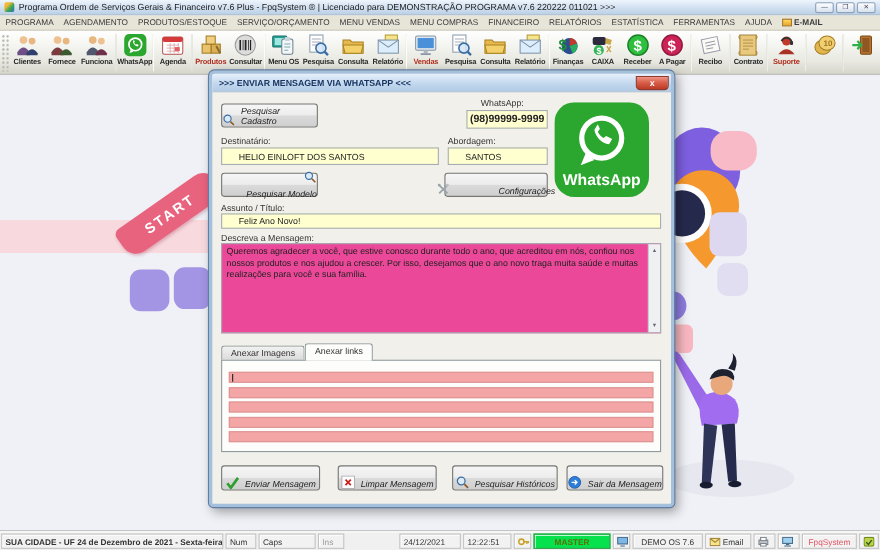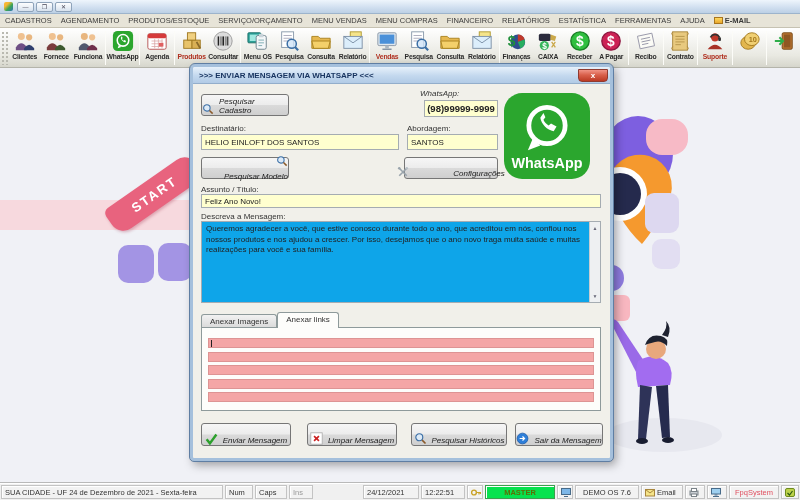--- a/index.html
+++ b/index.html
@@ -83,28 +83,28 @@
     background:linear-gradient(#f09486,#d9604b 45%,#bb3a24); color:#fff; font-size:8px;
     line-height:11px; text-align:center; font-weight:bold; }
   .dlg-body { position:relative; width:100%; height:377px; font-size:8px; color:#333; }
 
   .vb-btn { position:absolute; display:flex; align-items:flex-end; justify-content:center; gap:5px;
     border:1px solid #767676; border-radius:3px; font-size:8px; color:#222;
     background:linear-gradient(#f6f6f6,#ececec 48%,#dadada 52%,#cfcfcf); cursor:default;font-style:italic; }
   .vb-btn svg { width:12px; height:12px; flex:none; }
   .vb-label { position:absolute; font-size:8px; color:#333; white-space:nowrap; }
   .vb-field { position:absolute; background:#ffffcf; border:1px solid #a5acb2;
-    font-size:8px; color:#222; padding:0 3px; display:flex; align-items:center;
+    font-size:8px; color:#222; padding:0 15px; display:flex; align-items:center;
     white-space:nowrap; overflow:hidden; }
   .wa-number { font-weight:bold; font-size:9.5px; justify-content:center; }
 
   .wa-logo { position:absolute; left:311px; top:9px; width:86px; height:86px; }
 
   .msg-area { position:absolute; left:8px; top:137px; width:400px; height:82px;
-    background:#0ea5e9; border:1px solid #a5acb2; font-size:8px; color:#222;
+    background:#ec4899; border:1px solid #a5acb2; font-size:8px; color:#222;
     padding:2px 14px 2px 4px; line-height:10.5px; }
   .msg-scroll { position:absolute; right:0; top:0; bottom:0; width:11px;
     background:#eef0f2; border-left:1px solid #c8ccd0; display:flex; flex-direction:column;
     justify-content:space-between; align-items:center; font-size:5px; color:#667; }
   .msg-scroll span { padding:1px 0; }
 
   .tabs { position:absolute; left:8px; top:228px; display:flex; align-items:flex-end; }
   .tab { font-size:8px; padding:2px 8px 2px; border:1px solid #8e9a9b; border-bottom:none;
     border-radius:3px 3px 0 0; background:linear-gradient(#f2f2f2,#d9d9d9); color:#333;
     height:14px; }
@@ -116,43 +116,44 @@
   .caret { position:absolute; left:2px; top:1px; width:1px; height:7px; background:#222; }
 
   .bottom-btns .vb-btn svg { width:13px; height:13px; }
 
   
   .statusbar { position:absolute; left:0; bottom:0; width:800px; height:17px;
     background:#f0f0f0; border-top:1px solid #fff; box-shadow:0 -1px 0 #b9b9b9;
     display:flex; align-items:stretch; padding:1px 1px; gap:2px; font-size:7.5px; color:#333; }
   .spanel { border:1px solid #c3c3c3; box-shadow:inset 1px 1px 0 #fff; background:#f2f2f2;
     display:flex; align-items:center; padding:0 3px; white-space:nowrap; overflow:hidden; gap:2px; }
-  .spanel.grow { flex:1; }
+  .spanel.grow { flex:1;font-weight:bold; }
   .sico { width:10px; height:9px; flex:none; }
   .master-box { background:#06e24e; border:1px solid #3aa04e; color:#5c6e04; font-weight:bold;
     width:70px; justify-content:center; }
   .ins-dim { color:#9a9a9a; }
   .fpq { color:#e05060; }
 </style>
 </head>
 <body>
 
 <div class="screen">
 
   <div class="titlebar">
     <span class="app-icon"></span>
+    <span class="title">Programa Ordem de Serviços Gerais &amp; Financeiro v7.6 Plus - FpqSystem ® | Licenciado para  DEMONSTRAÇÃO PROGRAMA v7.6 220222 011021 &gt;&gt;&gt;</span>
     <span class="winbtns">
       <span class="winbtn">—</span>
       <span class="winbtn">❐</span>
       <span class="winbtn">✕</span>
     </span>
   </div>
 
   <div class="menubar">
-    <span class="menu-item">CADASTROS</span>
+    <span class="menu-item">PROGRAMA</span>
     <span class="menu-item">AGENDAMENTO</span>
     <span class="menu-item">PRODUTOS/ESTOQUE</span>
     <span class="menu-item">SERVIÇO/ORÇAMENTO</span>
     <span class="menu-item">MENU VENDAS</span>
     <span class="menu-item">MENU COMPRAS</span>
     <span class="menu-item">FINANCEIRO</span>
     <span class="menu-item">RELATÓRIOS</span>
     <span class="menu-item">ESTATÍSTICA</span>
     <span class="menu-item">FERRAMENTAS</span>
     <span class="menu-item">AJUDA</span>
@@ -497,21 +498,21 @@
     <div class="dlg-body">
 
       <div class="vb-btn" style="left:8px; top:10px; width:88px; height:22px;">
         <svg viewBox="0 0 16 16">
             <circle cx="6.5" cy="6.5" r="4.3" fill="#dceaf7" stroke="#3a6ea5" stroke-width="1.4"></circle>
             <path d="M10 10l4.2 4.2" stroke="#8a5a2a" stroke-width="2"></path>
           </svg>
         <span>Pesquisar Cadastro</span>
       </div>
 
-      <span class="vb-label" style="left:227px; top:5px;font-style:italic;">WhatsApp:</span>
+      <span class="vb-label" style="left:244px; top:5px;">WhatsApp:</span>
       <div class="vb-field wa-number" style="left:231px; top:16px; width:74px; height:17px;">(98)99999-9999</div>
 
       <svg class="wa-logo" viewBox="0 0 90 90">
         <rect width="90" height="90" rx="19" fill="#2ba62e"></rect>
         <circle cx="45" cy="34" r="19" fill="none" stroke="#fff" stroke-width="5"></circle>
         <path d="M30 48l-5 12 13-5z" fill="#fff"></path>
         <path d="M38 26c1.2 7 7 12.8 14 14l3-5-5.8-3-2.5 2c-2.4-1.5-4.4-3.5-5.4-5.9l2-2.6-2-4.5z" fill="#fff"></path>
         <text x="45" y="79" text-anchor="middle" font-size="15" font-weight="bold" fill="#fff">WhatsApp</text>
       </svg>
 
@@ -593,21 +594,21 @@
           <span>Sair da Mensagem</span>
         </div>
       </div>
 
     </div>
   </div>
 
   <div class="statusbar">
     <span class="spanel grow">SUA CIDADE - UF 24 de Dezembro de 2021 - Sexta-feira</span>
     <span class="spanel" style="width:28px;">Num</span>
-    <span class="spanel" style="width:32px;text-align:right;">Caps</span>
+    <span class="spanel" style="width:52px;text-align:right;">Caps</span>
     <span class="spanel ins-dim" style="width:24px;">Ins</span>
     <span class="spanel" style="width:56px;margin-left:48px;">24/12/2021</span>
     <span class="spanel" style="width:44px;">12:22:51</span>
     <span class="spanel" style="width:16px;">
       <svg class="sico" viewBox="0 0 10 9">
           <circle cx="3" cy="4.5" r="2.4" fill="none" stroke="#c9a227" stroke-width="1.4"></circle>
           <path d="M5 4.5h5M8 4.5v2M9.5 4.5v1.4" stroke="#c9a227" stroke-width="1.2"></path>
         </svg>
     </span>
     <span class="spanel master-box">MASTER</span>

